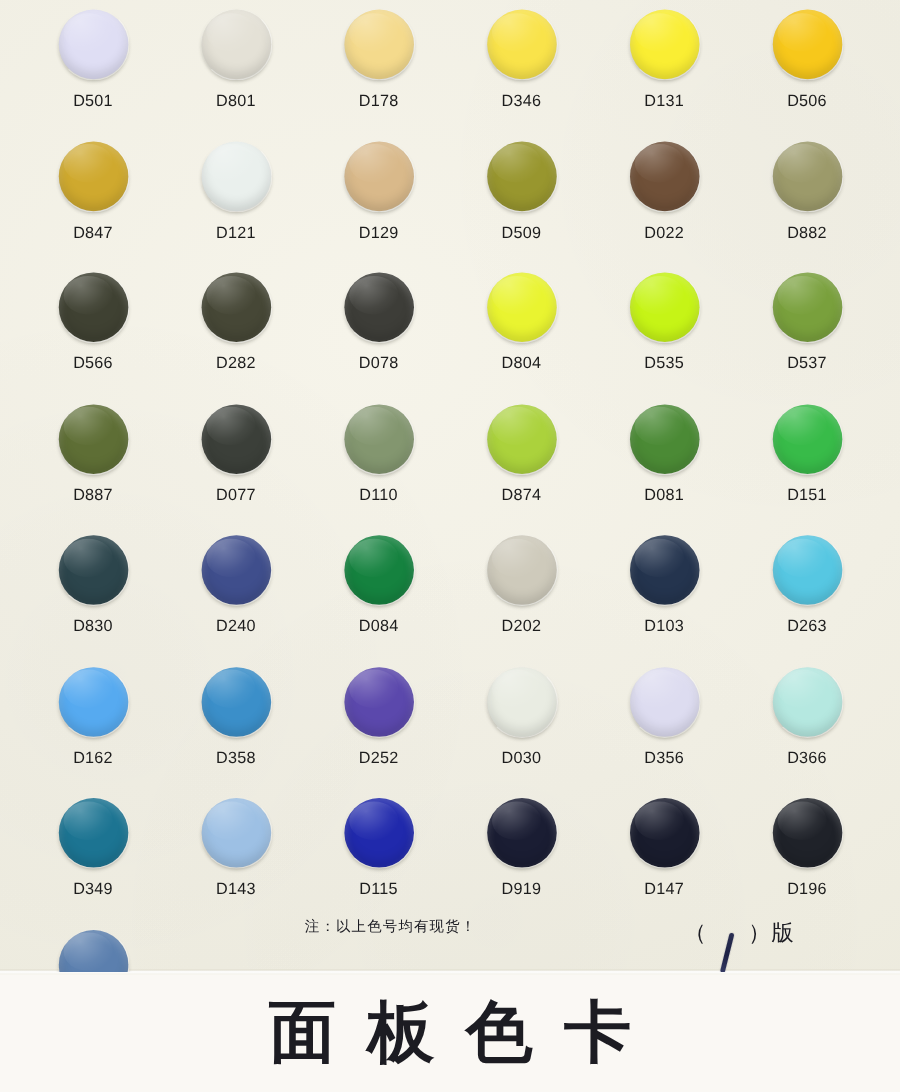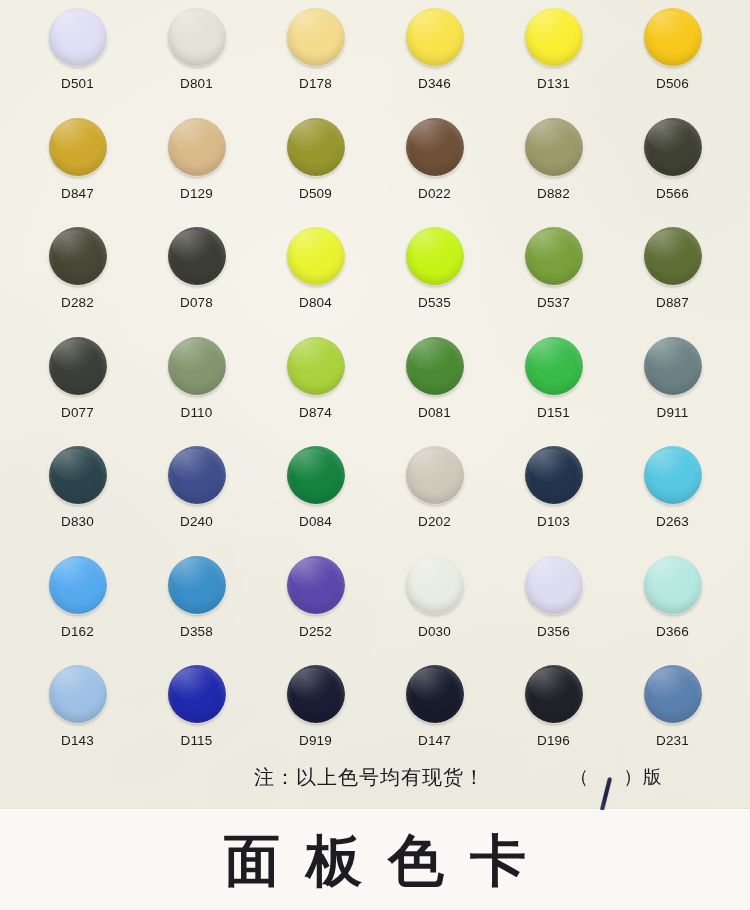--- a/index.html
+++ b/index.html
@@ -123,21 +123,21 @@
     top: 762px;
     width: 750px;
     height: 40px;
     display: flex;
     align-items: center;
   }
   #note-text {
     position: absolute;
     left: 254px;
     top: 2px;
-    font-size: 20px;
+    font-size: 12px;
     letter-spacing: 1px;
     color: #1b1b22;
     font-family: Liberation Sans, sans-serif;
     white-space: nowrap;
   }
   #version-group {
     position: absolute;
     left: 570px;
     top: 2px;
     font-size: 18.5px;
@@ -239,20 +239,26 @@
           <div class="code">D506</div>
         </div>
         <div class="cell">
           <div class="dot-wrap">
             <div class="dot" style="background: rgb(207, 169, 46);"></div>
           </div>
           <div class="code">D847</div>
         </div>
         <div class="cell">
           <div class="dot-wrap">
+            <div class="dot" style="background: rgb(234, 240, 237);"></div>
+          </div>
+          <div class="code">D121</div>
+        </div>
+        <div class="cell">
+          <div class="dot-wrap">
             <div class="dot" style="background: rgb(217, 185, 138);"></div>
           </div>
           <div class="code">D129</div>
         </div>
         <div class="cell">
           <div class="dot-wrap">
             <div class="dot" style="background: rgb(152, 150, 46);"></div>
           </div>
           <div class="code">D509</div>
         </div>
@@ -335,26 +341,20 @@
           <div class="code">D081</div>
         </div>
         <div class="cell">
           <div class="dot-wrap">
             <div class="dot" style="background: rgb(56, 187, 73);"></div>
           </div>
           <div class="code">D151</div>
         </div>
         <div class="cell">
           <div class="dot-wrap">
-            <div class="dot" style="background: rgb(107, 129, 132);"></div>
-          </div>
-          <div class="code">D911</div>
-        </div>
-        <div class="cell">
-          <div class="dot-wrap">
             <div class="dot" style="background: rgb(44, 69, 76);"></div>
           </div>
           <div class="code">D830</div>
         </div>
         <div class="cell">
           <div class="dot-wrap">
             <div class="dot" style="background: rgb(63, 78, 140);"></div>
           </div>
           <div class="code">D240</div>
         </div>
@@ -410,20 +410,26 @@
           <div class="dot-wrap">
             <div class="dot" style="background: rgb(221, 220, 240);"></div>
           </div>
           <div class="code">D356</div>
         </div>
         <div class="cell">
           <div class="dot-wrap">
             <div class="dot" style="background: rgb(181, 232, 224);"></div>
           </div>
           <div class="code">D366</div>
+        </div>
+        <div class="cell">
+          <div class="dot-wrap">
+            <div class="dot" style="background: rgb(28, 116, 146);"></div>
+          </div>
+          <div class="code">D349</div>
         </div>
         <div class="cell">
           <div class="dot-wrap">
             <div class="dot" style="background: rgb(157, 192, 228);"></div>
           </div>
           <div class="code">D143</div>
         </div>
         <div class="cell">
           <div class="dot-wrap">
             <div class="dot" style="background: rgb(32, 41, 172);"></div>

